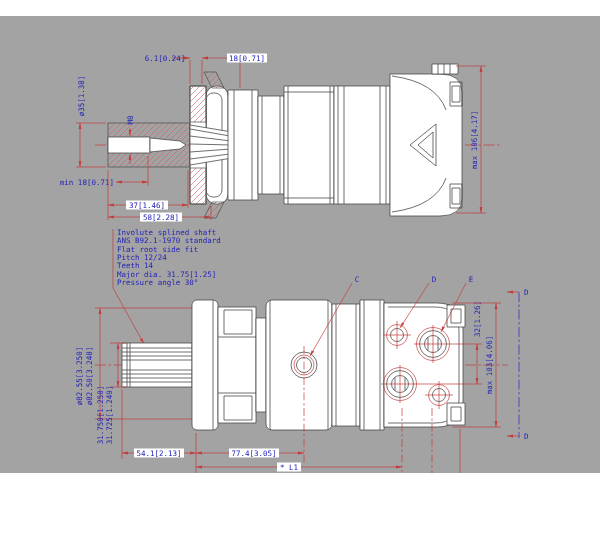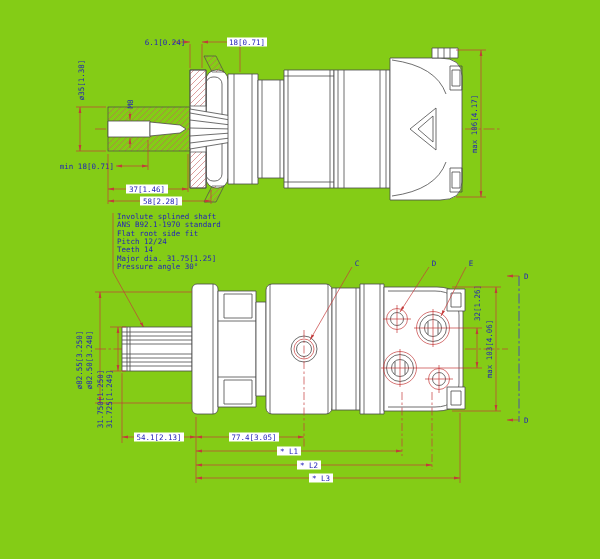--- a/index.html
+++ b/index.html
@@ -1,17 +1,17 @@
 <!DOCTYPE html>
 <html><head>
 <meta charset="utf-8">
 <style>
   html,body{margin:0;padding:0;background:#fff;}
-  .canvas{position:relative;width:600px;height:559px;background:#84cc16;overflow:hidden;
-          font-family:"DejaVu Sans Mono", monospace;}
+  .canvas{position:relative;width:600px;height:457px;background:#a3a3a3;overflow:hidden;
+          font-family:"DejaVu Sans Mono", monospace;margin-top:16px;}
   svg{display:block;}
   .g  {stroke:#4a4a4a;stroke-width:0.8;fill:none;stroke-linejoin:round;}
   .gw {stroke:#4a4a4a;stroke-width:0.8;fill:#ffffff;stroke-linejoin:round;}
   .gh {stroke:#4a4a4a;stroke-width:0.7;fill:url(#hatch);}
   .r  {stroke:#c43b3b;stroke-width:0.7;fill:none;}
   .cl {stroke:#c43b3b;stroke-width:0.7;fill:none;stroke-dasharray:11 2.5 2.5 2.5;}
   .dd {stroke:#c43b3b;stroke-width:0.7;fill:none;stroke-dasharray:8 2.5 2.5 2.5;}
   .sec{stroke:#4444bb;stroke-width:0.9;fill:none;stroke-dasharray:10 2.5 2.5 2.5;}
   .t  {font-family:"DejaVu Sans Mono",monospace;font-size:7.5px;fill:#2323b8;}
   .bg {fill:#ffffff;stroke:none;}

